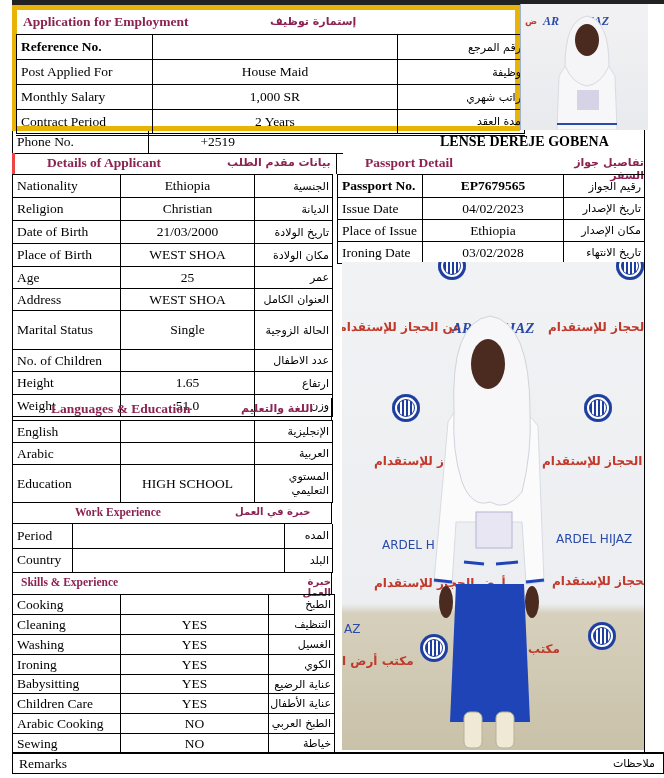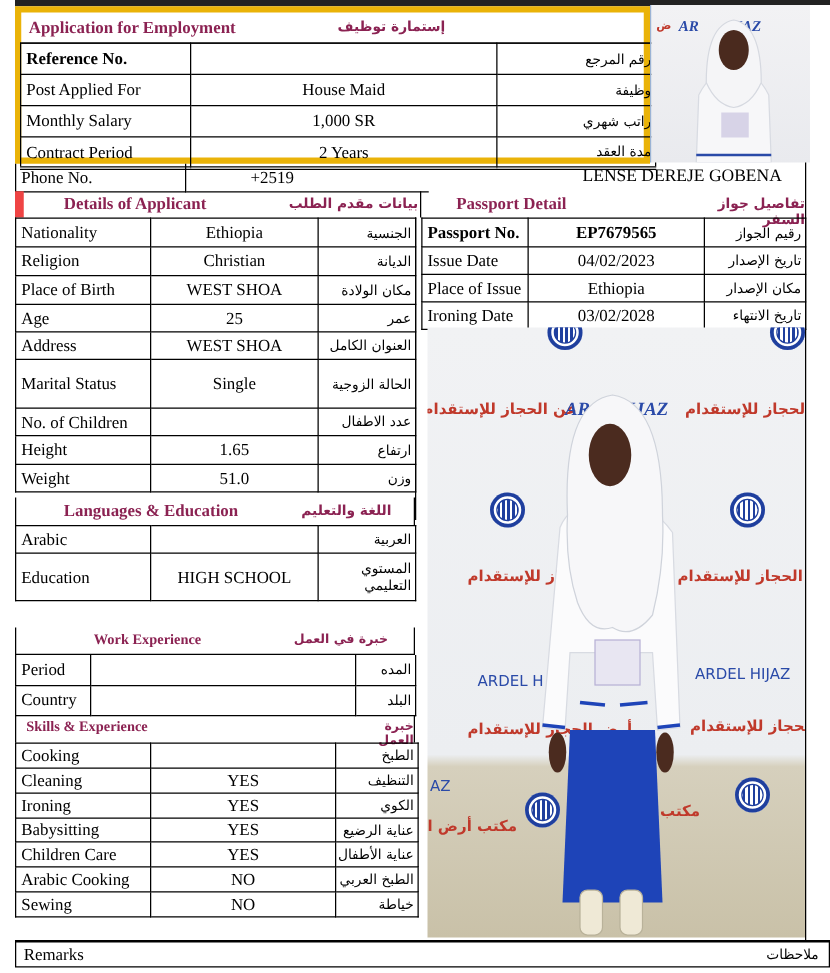--- a/index.html
+++ b/index.html
@@ -20,21 +20,21 @@
   .sect-ar { color: #8b2252; font-weight: bold; font-family: "DejaVu Sans", sans-serif; font-size: 11px; direction: rtl; }
   .sect-en-s { color: #8b2252; font-weight: bold; font-size: 11.5px; }
   .sect-ar-s { color: #8b2252; font-weight: bold; font-family: "DejaVu Sans", sans-serif; font-size: 10px; direction: rtl; }
 
   
   .header-box { left: 12px; top: 5px; width: 508px; height: 126px; border: 5px solid #eab308; }
   .title-row { position: absolute; left: 0; top: 0; width: 506px; height: 25px; border-bottom: 1px solid #000; }
   .title-en { position: absolute; left: 6px; top: 4px; }
   .title-ar { position: absolute; left: 253px; top: 5px; }
 
-  .name-line { left: 466px; top: 134px; font-weight: normal; font-size: 14px; }
+  .name-line { left: 440px; top: 134px; font-weight: bold; font-size: 14px; }
 
   
   .photo-small { left: 520px; top: 4px; width: 128px; height: 126px; border-left: 1px solid #9bb3d4; overflow: hidden;
     background: linear-gradient(180deg, #f2f2f4 0%, #e9eaee 100%); }
   .photo-main { left: 342px; top: 262px; width: 302px; height: 488px; overflow: hidden;
     background: linear-gradient(180deg, #f1f2f4 0%, #eceef1 70%, #d6d0bd 72%, #c9c1a8 100%); }
 
   .wm { position: absolute; font-family: "DejaVu Sans", sans-serif; font-weight: bold; }
   .wm-blue { color: #2a4aa8; font-style: italic; font-family: "Liberation Serif", serif; }
   .wm-red { color: #c0392b; font-size: 12px; direction: rtl; }
@@ -106,40 +106,45 @@
   <span class="wm wm-blue" style="left:22px; top:10px; font-size:12px; white-space:pre;">AR        IJAZ</span>
   <svg class="person" style="left:8px; top:2px;" width="116" height="124" viewBox="0 0 116 124">
     <path d="M28 124 L30 70 Q40 50 58 48 Q76 50 86 70 L88 124 Z" fill="#f7f7f9" stroke="#d8dbe2"></path>
     <path d="M36 60 Q36 14 58 10 Q80 14 80 60 Q72 78 58 80 Q44 78 36 60Z" fill="#f5f5f7" stroke="#d6d9e0"></path>
     <ellipse cx="58" cy="34" rx="12" ry="16" fill="#4a2a1e"></ellipse>
     <rect x="48" y="84" width="22" height="20" fill="#c9c3e0" opacity="0.7"></rect>
     <line x1="28" y1="118" x2="88" y2="118" stroke="#2a4aa8" stroke-width="2"></line>
   </svg>
 </div>
 
-<div class="abs" style="left:12px; top:153px; width:330px; height:21px; border-left:7px solid #ef4444;">
+<div class="abs" style="left:12px; top:153px; width:330px; height:21px; border-left:3px solid #ef4444;">
   <span class="abs sect-en" style="left:32px; top:2px;">Details of Applicant</span>
   <span class="abs sect-ar" style="left:212px; top:3px;">بيانات مقدم الطلب</span>
 </div>
 <table style="left:12px; top:174px; width:320px;">
   <colgroup>
       <col style="width:108px">
       <col style="width:134px">
       <col style="width:78px">
     </colgroup>
   <tbody>
       <tr style="height:23px">
         <td>Nationality</td>
         <td class="c">Ethiopia</td>
         <td class="ar">الجنسية</td>
       </tr>
   <tr style="height:23px">
         <td>Religion</td>
         <td class="c">Christian</td>
         <td class="ar">الديانة</td>
+      </tr>
+  <tr style="height:23px">
+        <td>Date of Birth</td>
+        <td class="c">21/03/2000</td>
+        <td class="ar">تاريخ الولادة</td>
       </tr>
   <tr style="height:23px">
         <td>Place of Birth</td>
         <td class="c">WEST SHOA</td>
         <td class="ar">مكان الولادة</td>
       </tr>
   <tr style="height:22px">
         <td>Age</td>
         <td class="c">25</td>
         <td class="ar">عمر</td>
@@ -255,20 +260,25 @@
   <span class="abs sect-en" style="left:38px; top:3px;">Languages &amp; Education</span>
   <span class="abs sect-ar" style="left:228px; top:4px;">اللغة والتعليم</span>
 </div>
 <table style="left:12px; top:420px; width:320px;">
   <colgroup>
       <col style="width:108px">
       <col style="width:134px">
       <col style="width:78px">
     </colgroup>
   <tbody>
+      <tr style="height:22px">
+        <td>English</td>
+        <td class="c"></td>
+        <td class="ar">الإنجليزية</td>
+      </tr>
   <tr style="height:22px">
         <td>Arabic</td>
         <td class="c"></td>
         <td class="ar">العربية</td>
       </tr>
   <tr style="height:38px">
         <td>Education</td>
         <td class="c">HIGH SCHOOL</td>
         <td class="ar" style="white-space:normal; line-height:14px;">المستوي التعليمي</td>
       </tr>
@@ -314,20 +324,25 @@
         <td>Cooking</td>
         <td class="c"></td>
         <td class="ar">الطبخ</td>
       </tr>
   <tr style="height:20px">
         <td>Cleaning</td>
         <td class="c">YES</td>
         <td class="ar">التنظيف</td>
       </tr>
   <tr style="height:20px">
+        <td>Washing</td>
+        <td class="c">YES</td>
+        <td class="ar">الغسيل</td>
+      </tr>
+  <tr style="height:20px">
         <td>Ironing</td>
         <td class="c">YES</td>
         <td class="ar">الكوي</td>
       </tr>
   <tr style="height:19px">
         <td>Babysitting</td>
         <td class="c">YES</td>
         <td class="ar">عناية الرضيع</td>
       </tr>
   <tr style="height:20px">

